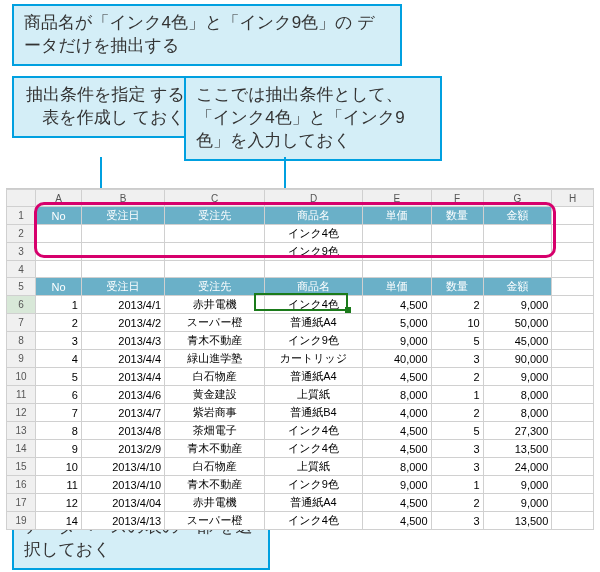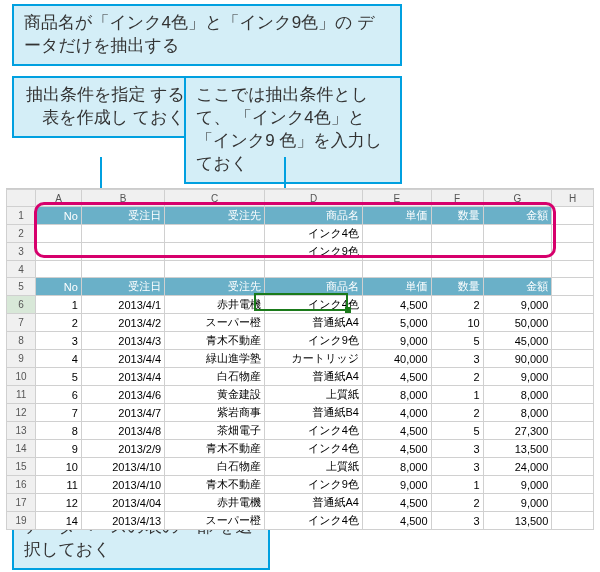--- a/index.html
+++ b/index.html
@@ -60,22 +60,22 @@
   table.sheet .colhdr {
     background: #f0f0f0;
     text-align: center;
     color: #555;
     font-size: 10px;
     font-weight: normal;
   }
   table.sheet .rowhdr.selected {
     background: #d8e8d8;
   }
-  table.sheet td.l { text-align: right; }
-  table.sheet td.c { text-align: right; }
+  table.sheet td.l { text-align: center; }
+  table.sheet td.c { text-align: center; }
   .tblhdr td.data {
     background: #6ab0c8;
     color: #fff;
     text-align: center;
   }
   .tblhdr.top td.data {
     background: #6ab0c8;
   }
   .criteria-highlight {
     position: absolute;
@@ -98,21 +98,21 @@
 </head>
 <body>
 
 <div class="callout" style="top:4px;left:12px;width:390px;"><span>商品名が「インク4色」と「インク9色」の
 データだけを抽出する</span></div>
 
 <div class="callout" style="top:76px;left:12px;width:185px;text-align:right;"><span>抽出条件を指定
 する表を作成し
 ておく</span></div>
 
-<div class="callout" style="top:76px;left:184px;width:218px;"><span>ここでは抽出条件として、
+<div class="callout" style="top:76px;left:184px;width:258px;"><span>ここでは抽出条件として、
 「インク4色」と「インク9
 色」を入力しておく</span></div>
 
 <div class="callout" style="top:508px;left:12px;width:258px;"><span>データベースの表の一部
 を選択しておく</span></div>
 
 <div class="connector" style="top:157px; left:100px; height:50px;"></div>
 <div class="connector" style="top:157px; left:284px; height:72px;"></div>
 <div class="connector" style="top:300px; left:200px; height:210px;"></div>
 

